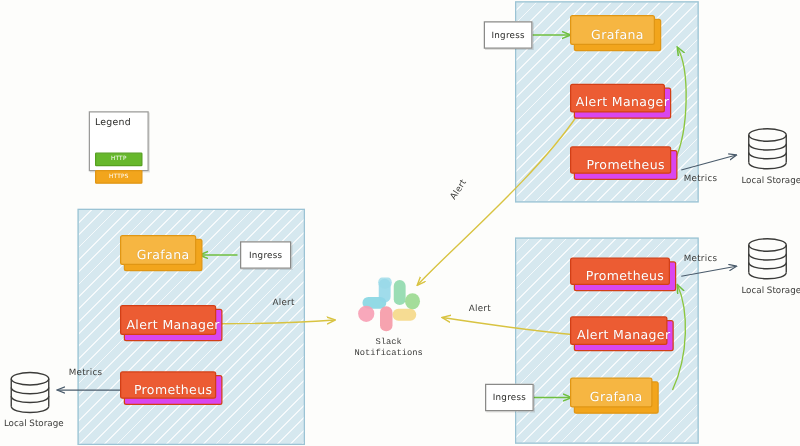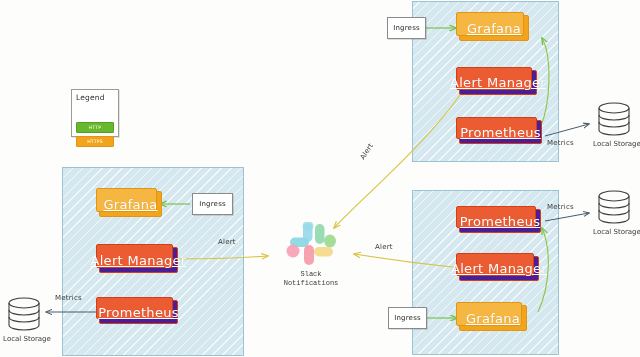--- a/index.html
+++ b/index.html
@@ -48,38 +48,37 @@
   
   .node {
     position: absolute;
     z-index: 4;
     box-sizing: border-box;
     display: flex;
     align-items: center;
     justify-content: center;
     border-radius: 2px;
     color: #ffffff;
-    font-size: 13px;
+    font-size: 10px;
     letter-spacing: 0.3px;
     white-space: nowrap;
     text-shadow: 0 0 1px rgba(0,0,0,0.18);
-    text-decoration: underline;
   }
   .node .shadow {
     position: absolute;
     left: -4px;
     top: -4px;
     right: 4px;
     bottom: 4px;
     border-radius: 2px;
     z-index: -1;
   }
   .node.grafana { background: #f2a51c; border: 1px solid #e09614; }
   .node.grafana .shadow { background: #f6b642; border: 1px solid #e09614; }
-  .node.redbox  { background: #4c1d95; border: 1px solid #d23f16; justify-content: center; }
+  .node.redbox  { background: #d946ef; border: 1px solid #d23f16; justify-content: center; }
   .node.redbox .shadow { background: #ec5c33; border: 1px solid #d23f16; }
 
   
   .ingress {
     position: absolute;
     z-index: 4;
     box-sizing: border-box;
     display: flex;
     align-items: center;
     justify-content: center;

